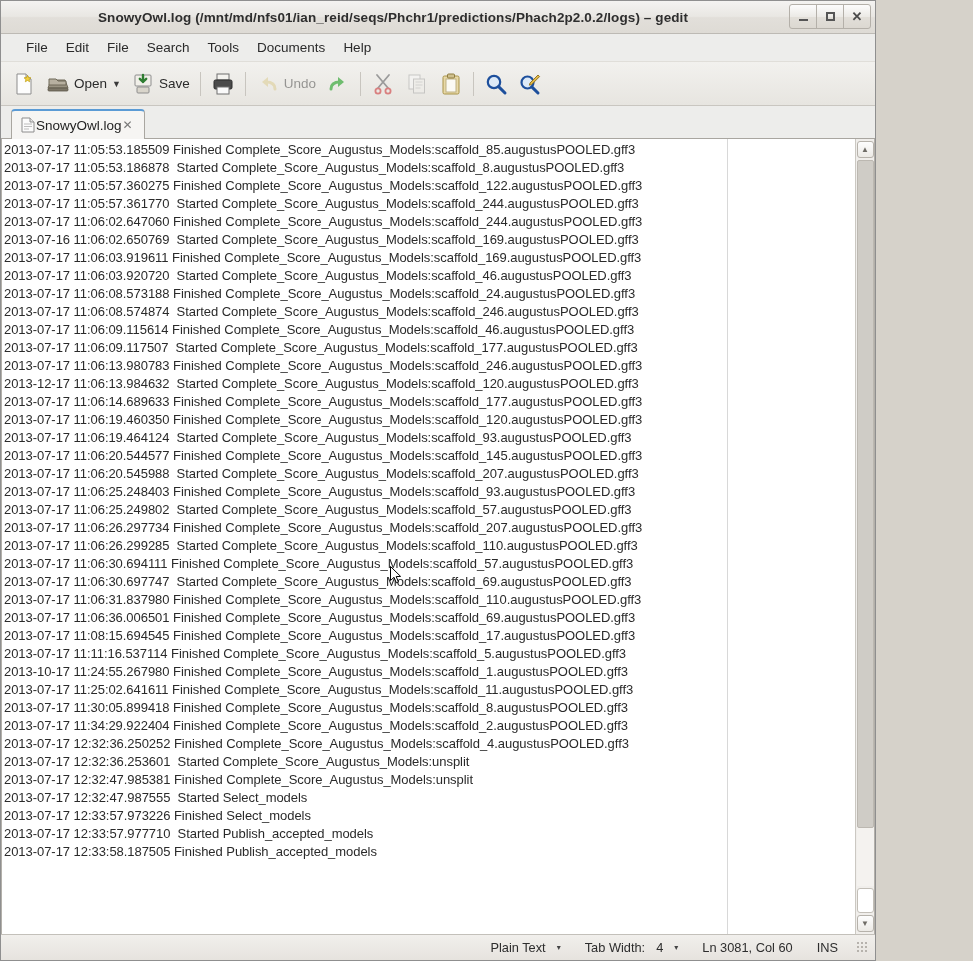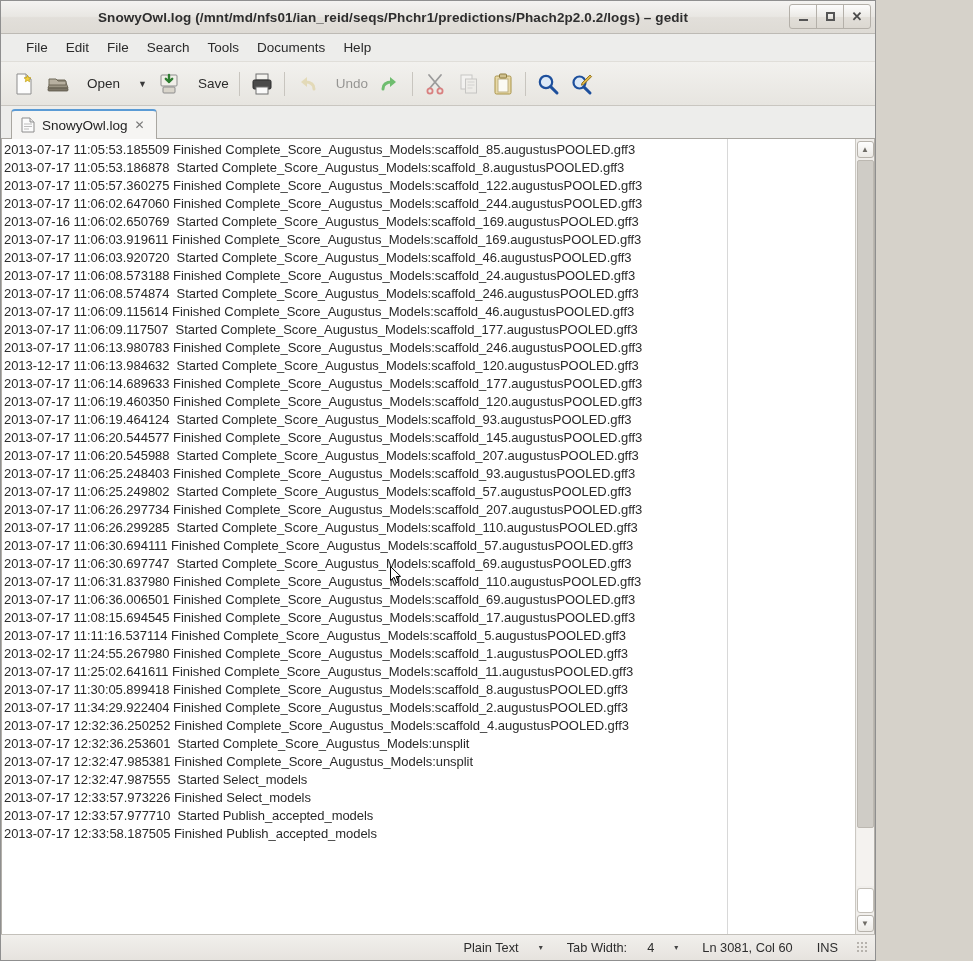--- a/index.html
+++ b/index.html
@@ -68,41 +68,41 @@
   .toolbar {
     height: 44px; flex: 0 0 44px;
     background: linear-gradient(to bottom, #f2f1ee 0%, #e7e5e0 100%);
     border-bottom: 1px solid #c9c6c0;
     display: flex; align-items: center;
     padding: 0 6px;
   }
   .tb-btn {
     height: 36px; min-width: 34px;
     display: flex; align-items: center; justify-content: center;
-    gap: 17px; padding: 0 5px; border-radius: 3px;
+    gap: 4px; padding: 0 5px; border-radius: 3px;
     cursor: default;
   }
   .tb-btn.disabled { opacity: .45; }
   .tb-label { font-size: 13.5px; color: #2b2b2b; }
   .tb-sep { width: 1px; height: 24px; background: #c8c5bf; margin: 0 5px; }
   .tb-arrow {
     font-size: 9px; color: #3a3a3a; margin-left: 1px;
   }
 
   
   .tabstrip {
     height: 33px; flex: 0 0 33px;
     background: #ededeb;
     display: flex; align-items: flex-end;
     padding-left: 10px;
     border-bottom: 1px solid #a9a6a0;
   }
   .tab {
     height: 30px;
-    display: flex; align-items: center; gap: 7px;
+    display: flex; align-items: center; gap: 1px;
     padding: 0 11px 0 9px;
     background: #f6f5f3;
     border: 1px solid #a9a6a0;
     border-bottom: none;
     border-top: 2px solid #5b9bd5;
     border-top-left-radius: 4px; border-top-right-radius: 4px;
     position: relative; top: 1px;
     cursor: default;
   }
   .tab-title { font-size: 13.5px; color: #232323; }
@@ -179,21 +179,21 @@
   .statusbar {
     height: 26px; flex: 0 0 26px;
     background: linear-gradient(to bottom,#f1efec,#e6e3de);
     border-top: 1px solid #c3c0ba;
     display: flex; align-items: center; justify-content: flex-end;
     padding-right: 6px; gap: 0;
     position: relative;
   }
   .sb-item {
     font-size: 12.8px; color: #2d2d2d;
-    display: flex; align-items: center; gap: 20px;
+    display: flex; align-items: center; gap: 11px;
     padding: 0 12px; white-space: nowrap; cursor: default;
   }
   .caret-dn { font-size: 8px; color: #444; }
   .grip {
     width: 13px; height: 13px; margin-left: 6px;
     background:
       radial-gradient(circle at 2px 2px, #b0aca6 1px, transparent 1.2px) 0 0/4px 4px repeat;
     opacity: .9;
   }
 
@@ -372,20 +372,21 @@
     </div>
   </div>
 
   <div class="editor-wrap">
     <div class="text-area">
       <div class="margin-guide" style="left: 725px;"></div>
       <div id="log-lines">
           <div class="log-line">2013-07-17 11:05:53.185509 Finished Complete_Score_Augustus_Models:scaffold_85.augustusPOOLED.gff3</div>
           <div class="log-line">2013-07-17 11:05:53.186878  Started Complete_Score_Augustus_Models:scaffold_8.augustusPOOLED.gff3</div>
           <div class="log-line">2013-07-17 11:05:57.360275 Finished Complete_Score_Augustus_Models:scaffold_122.augustusPOOLED.gff3</div>
+          <div class="log-line">2013-07-17 11:05:57.361770  Started Complete_Score_Augustus_Models:scaffold_244.augustusPOOLED.gff3</div>
           <div class="log-line">2013-07-17 11:06:02.647060 Finished Complete_Score_Augustus_Models:scaffold_244.augustusPOOLED.gff3</div>
           <div class="log-line">2013-07-16 11:06:02.650769  Started Complete_Score_Augustus_Models:scaffold_169.augustusPOOLED.gff3</div>
           <div class="log-line">2013-07-17 11:06:03.919611 Finished Complete_Score_Augustus_Models:scaffold_169.augustusPOOLED.gff3</div>
           <div class="log-line">2013-07-17 11:06:03.920720  Started Complete_Score_Augustus_Models:scaffold_46.augustusPOOLED.gff3</div>
           <div class="log-line">2013-07-17 11:06:08.573188 Finished Complete_Score_Augustus_Models:scaffold_24.augustusPOOLED.gff3</div>
           <div class="log-line">2013-07-17 11:06:08.574874  Started Complete_Score_Augustus_Models:scaffold_246.augustusPOOLED.gff3</div>
           <div class="log-line">2013-07-17 11:06:09.115614 Finished Complete_Score_Augustus_Models:scaffold_46.augustusPOOLED.gff3</div>
           <div class="log-line">2013-07-17 11:06:09.117507  Started Complete_Score_Augustus_Models:scaffold_177.augustusPOOLED.gff3</div>
           <div class="log-line">2013-07-17 11:06:13.980783 Finished Complete_Score_Augustus_Models:scaffold_246.augustusPOOLED.gff3</div>
           <div class="log-line">2013-12-17 11:06:13.984632  Started Complete_Score_Augustus_Models:scaffold_120.augustusPOOLED.gff3</div>
@@ -397,21 +398,21 @@
           <div class="log-line">2013-07-17 11:06:25.248403 Finished Complete_Score_Augustus_Models:scaffold_93.augustusPOOLED.gff3</div>
           <div class="log-line">2013-07-17 11:06:25.249802  Started Complete_Score_Augustus_Models:scaffold_57.augustusPOOLED.gff3</div>
           <div class="log-line">2013-07-17 11:06:26.297734 Finished Complete_Score_Augustus_Models:scaffold_207.augustusPOOLED.gff3</div>
           <div class="log-line">2013-07-17 11:06:26.299285  Started Complete_Score_Augustus_Models:scaffold_110.augustusPOOLED.gff3</div>
           <div class="log-line">2013-07-17 11:06:30.694111 Finished Complete_Score_Augustus_Models:scaffold_57.augustusPOOLED.gff3</div>
           <div class="log-line">2013-07-17 11:06:30.697747  Started Complete_Score_Augustus_Models:scaffold_69.augustusPOOLED.gff3</div>
           <div class="log-line">2013-07-17 11:06:31.837980 Finished Complete_Score_Augustus_Models:scaffold_110.augustusPOOLED.gff3</div>
           <div class="log-line">2013-07-17 11:06:36.006501 Finished Complete_Score_Augustus_Models:scaffold_69.augustusPOOLED.gff3</div>
           <div class="log-line">2013-07-17 11:08:15.694545 Finished Complete_Score_Augustus_Models:scaffold_17.augustusPOOLED.gff3</div>
           <div class="log-line">2013-07-17 11:11:16.537114 Finished Complete_Score_Augustus_Models:scaffold_5.augustusPOOLED.gff3</div>
-          <div class="log-line">2013-02-17 11:24:55.267980 Finished Complete_Score_Augustus_Models:scaffold_1.augustusPOOLED.gff3</div>
+          <div class="log-line">2013-10-17 11:24:55.267980 Finished Complete_Score_Augustus_Models:scaffold_1.augustusPOOLED.gff3</div>
           <div class="log-line">2013-07-17 11:25:02.641611 Finished Complete_Score_Augustus_Models:scaffold_11.augustusPOOLED.gff3</div>
           <div class="log-line">2013-07-17 11:30:05.899418 Finished Complete_Score_Augustus_Models:scaffold_8.augustusPOOLED.gff3</div>
           <div class="log-line">2013-07-17 11:34:29.922404 Finished Complete_Score_Augustus_Models:scaffold_2.augustusPOOLED.gff3</div>
           <div class="log-line">2013-07-17 12:32:36.250252 Finished Complete_Score_Augustus_Models:scaffold_4.augustusPOOLED.gff3</div>
           <div class="log-line">2013-07-17 12:32:36.253601  Started Complete_Score_Augustus_Models:unsplit</div>
           <div class="log-line">2013-07-17 12:32:47.985381 Finished Complete_Score_Augustus_Models:unsplit</div>
           <div class="log-line">2013-07-17 12:32:47.987555  Started Select_models</div>
           <div class="log-line">2013-07-17 12:33:57.973226 Finished Select_models</div>
           <div class="log-line">2013-07-17 12:33:57.977710  Started Publish_accepted_models</div>
           <div class="log-line">2013-07-17 12:33:58.187505 Finished Publish_accepted_models</div>

